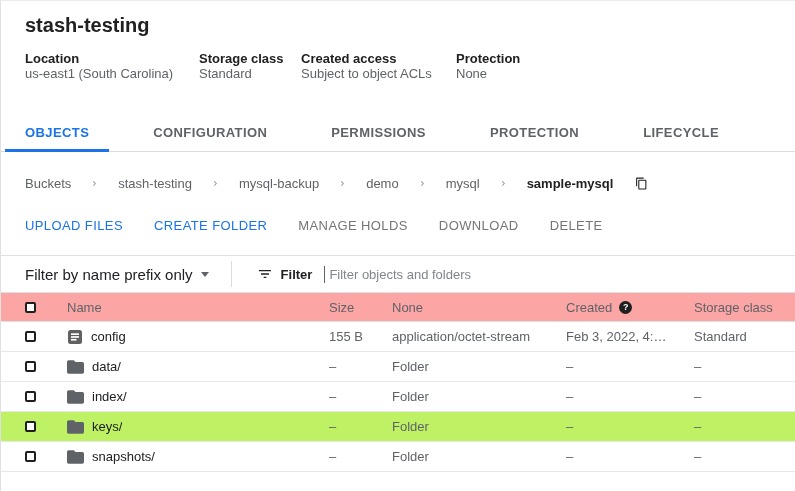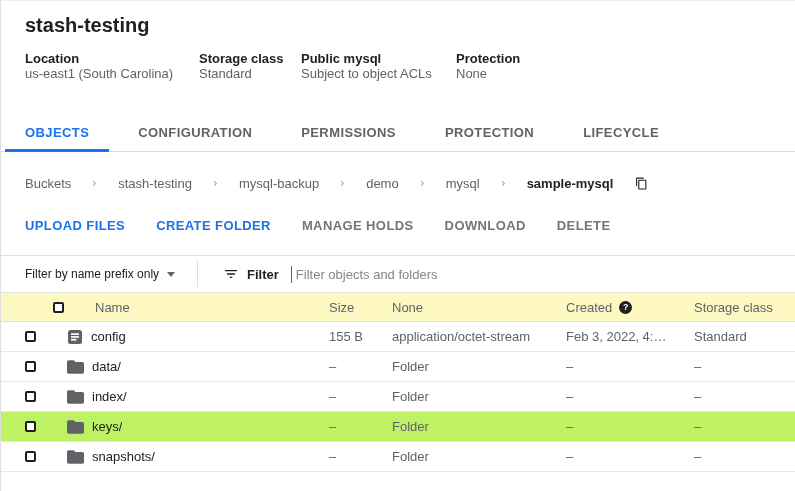--- a/index.html
+++ b/index.html
@@ -17,62 +17,62 @@
   .header { padding:13px 24px 0 24px; }
   .title { margin:0; font-size:20px; line-height:22px; font-weight:700; color:#212121; }
   .meta { display:flex; margin-top:15px; }
   .meta-col:nth-child(1){ width:174px; }
   .meta-col:nth-child(2){ width:102px; }
   .meta-col:nth-child(3){ width:155px; }
   .m-label { font-weight:700; color:#212121; font-size:13px; }
   .m-value { color:#5f6368; }
 
   
-  .tabbar { display:flex; gap:9px; margin-top:35px; padding-left:4px;
+  .tabbar { display:flex; gap:24px; margin-top:35px; padding-left:4px;
             border-bottom:1px solid #dadce0; height:36px; }
   .tab { display:flex; align-items:center; padding:0 20px; cursor:pointer;
          font-size:13px; font-weight:700; letter-spacing:.4px; color:#5f6368;
          border-bottom:3px solid transparent; margin-bottom:-1px; }
   .tab.active { color:#1a73e8; border-bottom-color:#1a73e8; }
 
   
   .breadcrumb { display:flex; align-items:center; gap:19px; padding:24px 24px 0 24px;
                 color:#5f6368; font-size:13px; }
   .crumb { cursor:pointer; }
   .crumb-current { color:#202124; font-weight:700;text-align:right; }
   .copy-btn { background:none; border:none; padding:0; margin-left:3px; cursor:pointer;
               display:flex; align-items:center; }
 
   
   .toolbar { display:flex; gap:31px; padding:27px 24px 0 24px; }
   .tb-btn { background:none; border:none; padding:0; cursor:pointer;
-            font-family:inherit; font-size:13px; font-weight:700; letter-spacing:.4px;
+            font-family:inherit; font-size:13px; font-weight:400; letter-spacing:.4px;
             color:#1a73e8; }
   .tb-btn.disabled { color:#757575; cursor:default; }
 
   
   .filterbar { margin-top:22px; height:37px; border-top:1px solid #e0e0e0;
                display:flex; align-items:center; padding-left:24px; }
   .scope-btn { background:none; border:none; padding:0; font-family:inherit;
-               font-size:12px; color:#202124; display:flex; align-items:center; cursor:pointer; }
+               font-size:15px; color:#202124; display:flex; align-items:center; cursor:pointer; }
   .dd-arrow { width:0; height:0; margin-left:8px;
               border-left:4.5px solid transparent; border-right:4.5px solid transparent;
               border-top:5px solid #5f6368; }
   .vdiv { width:1px; height:26px; background:#dadce0; margin:0 25px 0 22px; }
   .filter-ic { display:flex; align-items:center; }
   .filter-lbl { margin-left:8px; font-weight:700; color:#202124; }
   .caret { width:1px; height:17px; background:#5f6368; margin-left:12px; }
   .filter-input { border:none; outline:none; background:transparent; margin-left:2px;
                   font-family:inherit; font-size:13px; color:#202124; width:300px; }
   .filter-input::placeholder { color:#80868b; }
 
   
-  .thead { display:flex; align-items:center; height:30px; background:#fef9c3;
+  .thead { display:flex; align-items:center; height:30px; background:#fca5a5;
            border-top:1px solid #e0e0e0; border-bottom:1px solid #e0e0e0;
-           color:#5f6368; font-size:13px;padding-left:28px; }
+           color:#5f6368; font-size:13px; }
   .trow { display:flex; align-items:center; height:30px; border-bottom:1px solid #e8e8e8; }
   .trow.hl { background:#bef264; }
   .c-cb { flex:0 0 42px; display:flex; align-items:center; }
   .checkbox { width:11px; height:11px; border:2px solid #1f1f1f; border-radius:2px;
               margin-left:24px; cursor:pointer; background:#fff; }
   .c-name { flex:1 1 auto; min-width:0; display:flex; align-items:center;
             padding-left:24px; gap:8px; }
   .c-size { flex:0 0 63px; }
   .c-type { flex:0 0 174px; }
   .c-created { flex:0 0 128px; display:flex; align-items:center; }
@@ -93,21 +93,21 @@
   <div class="meta" id="meta-row">
       <div class="meta-col">
         <div class="m-label">Location</div>
         <div class="m-value">us-east1 (South Carolina)</div>
       </div>
       <div class="meta-col">
         <div class="m-label">Storage class</div>
         <div class="m-value">Standard</div>
       </div>
       <div class="meta-col">
-        <div class="m-label">Public mysql</div>
+        <div class="m-label">Created access</div>
         <div class="m-value">Subject to object ACLs</div>
       </div>
       <div class="meta-col">
         <div class="m-label">Protection</div>
         <div class="m-value">None</div>
       </div>
     </div>
 </div>
 
 <div class="tabbar" id="tabbar">

